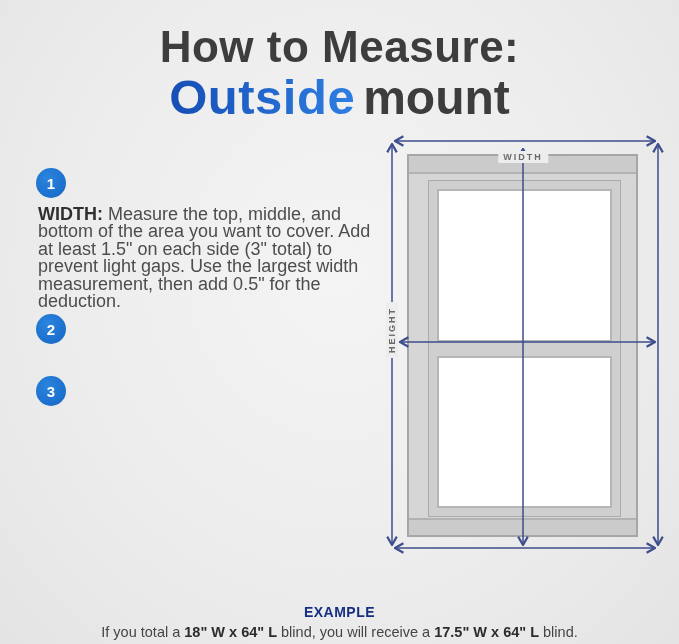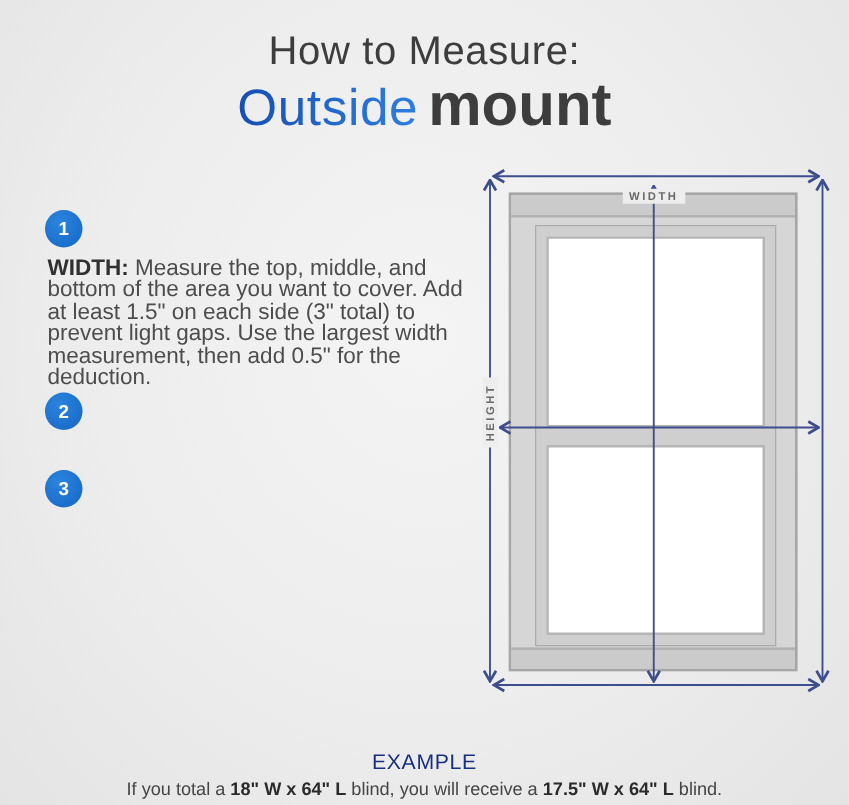--- a/index.html
+++ b/index.html
@@ -8,24 +8,24 @@
     font-family:"Liberation Sans", sans-serif;
     background:#ececec;
   }
   .poster{
     position:relative;width:679px;height:644px;overflow:hidden;
     background:radial-gradient(ellipse at 50% 42%, #f4f4f4 0%, #ededed 55%, #e4e4e4 100%);
   }
 
   
   .title{position:absolute;top:24px;left:0;width:100%;text-align:center;line-height:1.05;}
-  .title-line1{font-size:32px;font-weight:400;color:#3d3d3d;letter-spacing:0.5px;}
+  .title-line1{font-size:44px;font-weight:700;color:#3d3d3d;letter-spacing:0.5px;}
   .title-line2{margin-top:2px;}
   .title-highlight{
-    font-size:41px;font-weight:400;letter-spacing:0.5px;
+    font-size:49px;font-weight:700;letter-spacing:0.5px;
     background:linear-gradient(90deg,#164eb5 0%,#2e7ee2 100%);
     -webkit-background-clip:text;background-clip:text;
     -webkit-text-fill-color:transparent;color:transparent;
   }
   .title-suffix{font-size:48px;font-weight:700;color:#3d3d3d;margin-left:8px;}
 
   
   .steps{position:absolute;left:36px;top:168px;width:352px;}
   .badge{
     width:30px;height:30px;border-radius:50%;
@@ -68,21 +68,21 @@
   .arrows-svg{position:absolute;left:0;top:0;width:285px;height:432px;z-index:3;}
   .measure-label{
     position:absolute;z-index:4;background:#ededed;color:#6a6a6a;
     font-size:9px;font-weight:700;letter-spacing:2px;padding:1px 5px;white-space:nowrap;
   }
   .label-width{left:140px;top:29px;transform:translate(-50%,-50%);}
   .label-height{left:9px;top:202px;transform:translate(-50%,-50%) rotate(-90deg);}
 
   
   .example{position:absolute;left:0;bottom:4px;width:100%;text-align:center;}
-  .example-title{font-size:17px;font-weight:400;color:#172f80;letter-spacing:0.5px;}
+  .example-title{font-size:14px;font-weight:700;color:#172f80;letter-spacing:0.5px;}
   .example-line{margin-top:4px;font-size:14.5px;color:#454545;}
   .example-bold{font-weight:700;color:#2b2b2b;}
 </style>
 </head>
 <body>
 
 <div class="poster">
 
   <div class="title">
     <div class="title-line1">How to Measure:</div>

